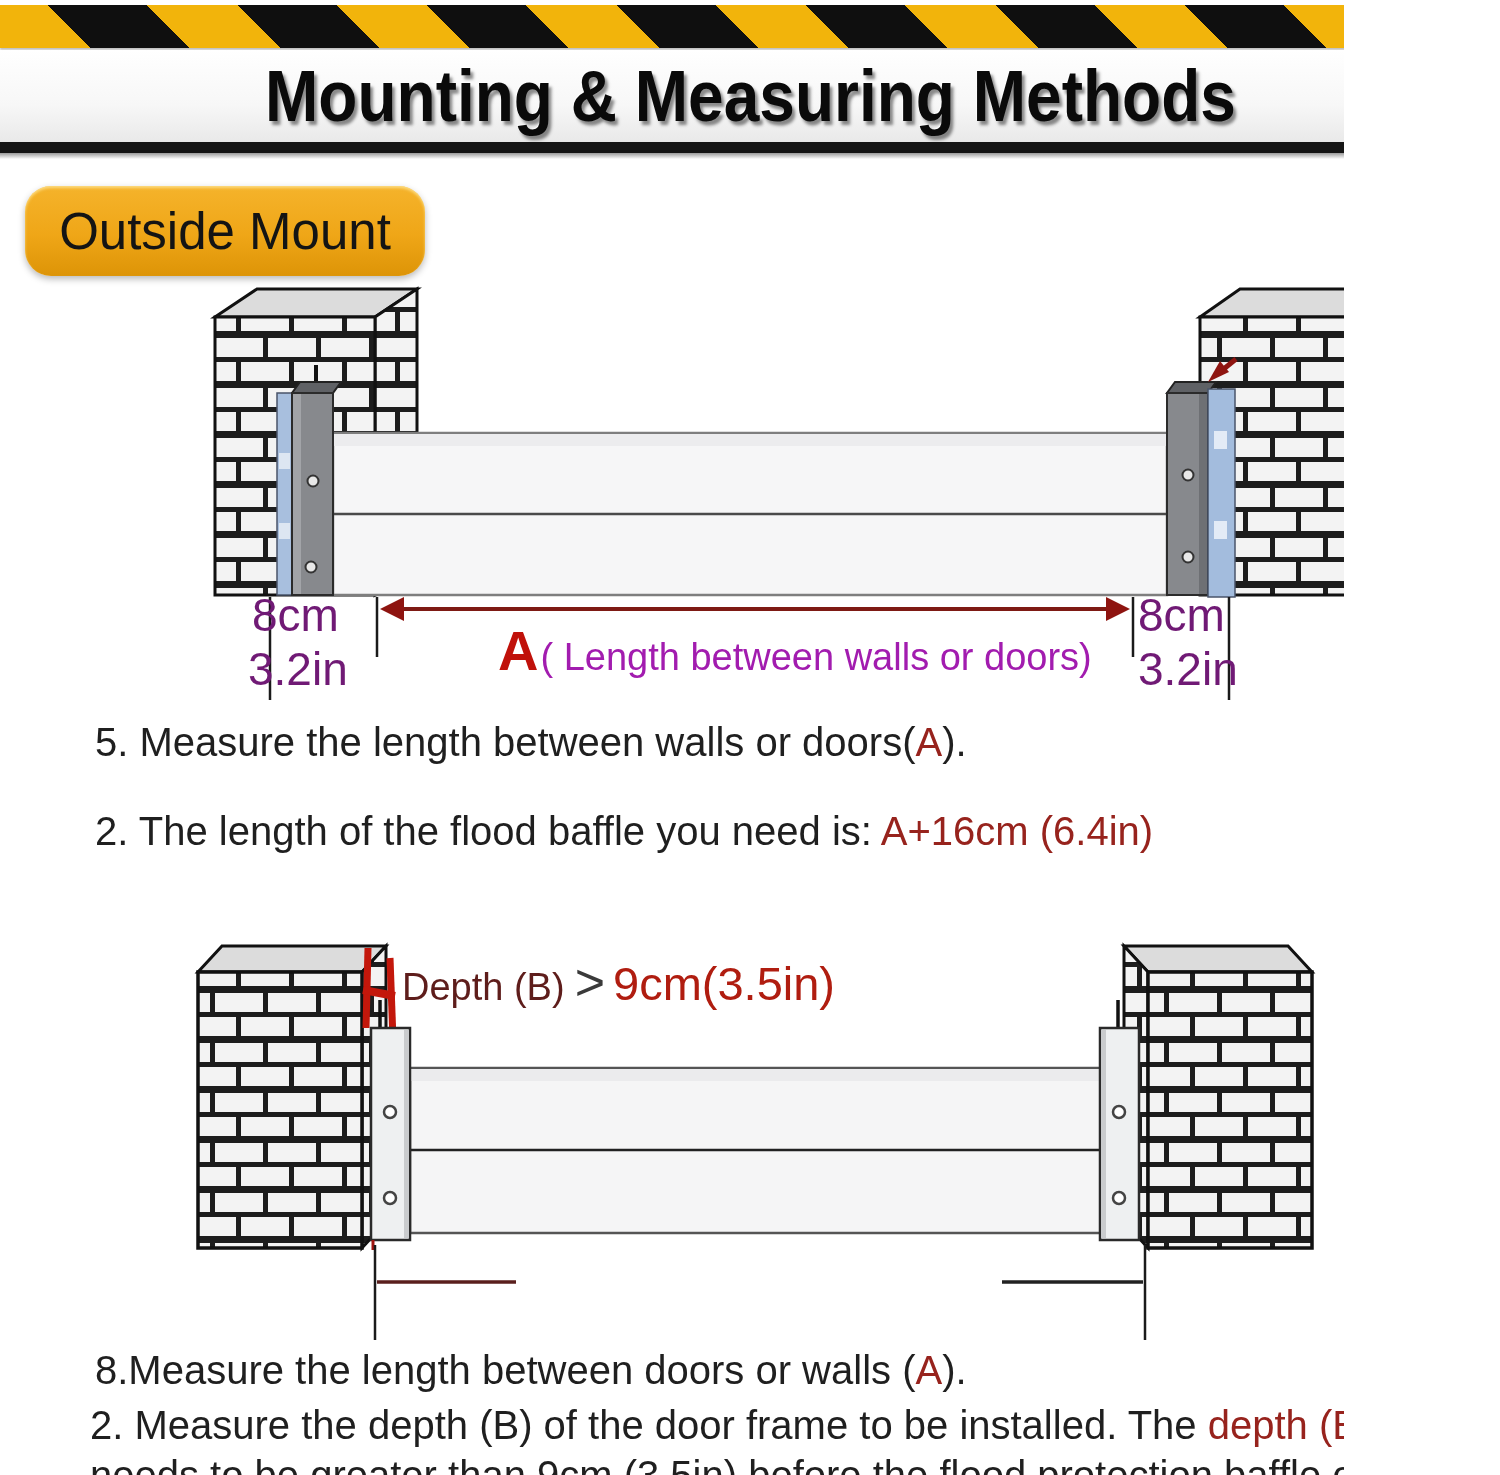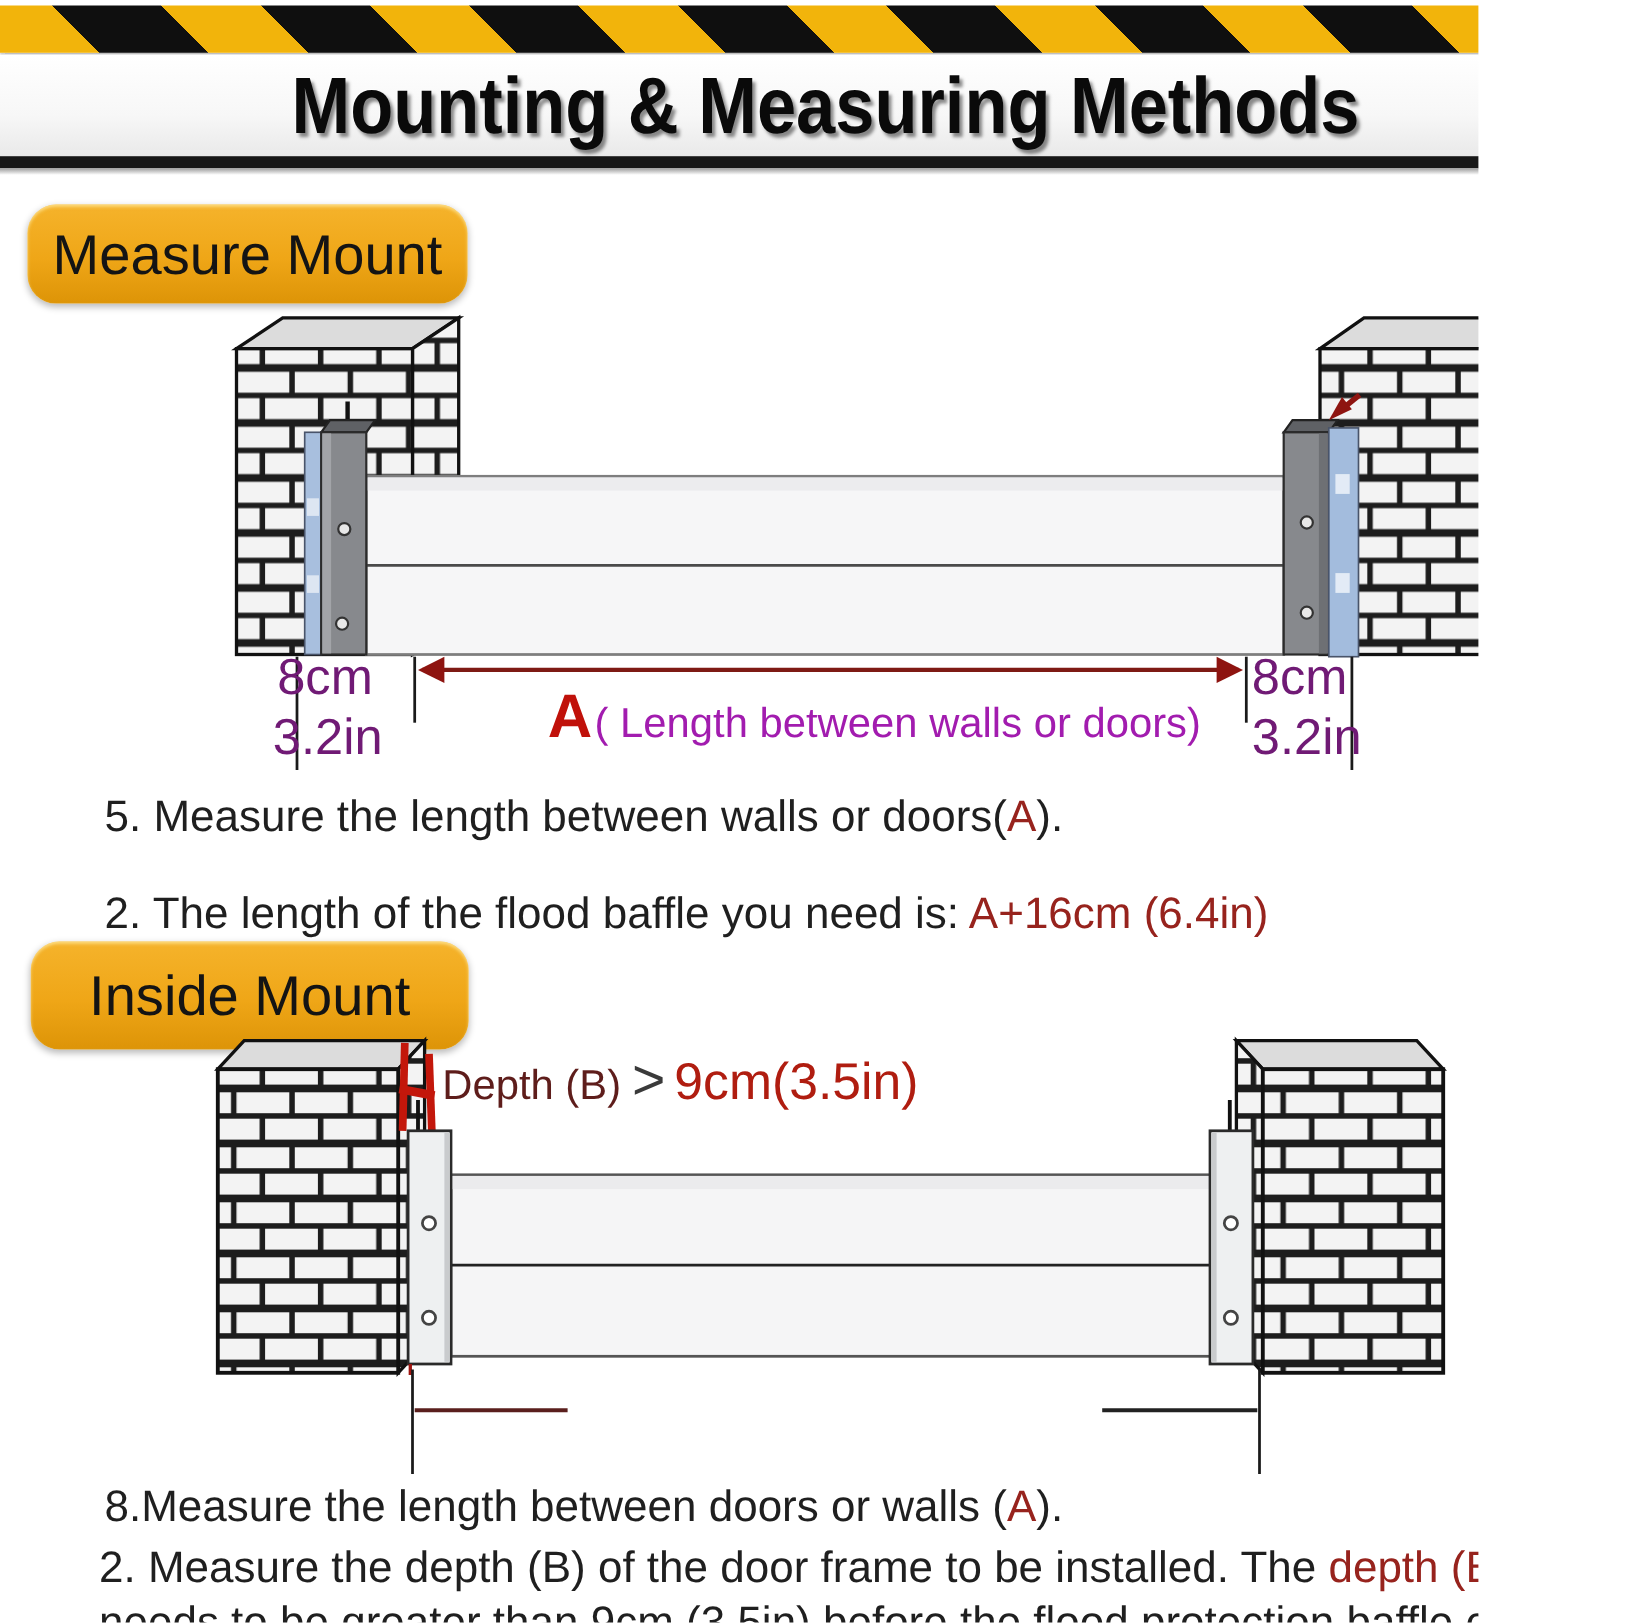--- a/index.html
+++ b/index.html
@@ -65,21 +65,21 @@
 
   <div class="hazard-band">
     <div class="hazard-stripes"></div>
   </div>
   <div class="title-band">
     <div class="page-title">Mounting &amp; Measuring Methods</div>
   </div>
   <div class="dark-bar"></div>
 
   <div class="badge badge-outside">
-    <span>Measure Mount</span>
+    <span>Outside Mount</span>
   </div>
 
   <svg id="svg-outside" class="diagram-svg" viewBox="0 0 1500 430">
     <defs>
       <pattern id="brickA" width="106" height="50" patternUnits="userSpaceOnUse">
         <rect width="106" height="50" fill="#1d1d1d"></rect>
         <rect x="3" y="3" width="48" height="19" fill="#f3f3f3"></rect>
         <rect x="56" y="3" width="48" height="19" fill="#f3f3f3"></rect>
         <rect x="-24" y="27" width="48" height="19" fill="#f3f3f3"></rect>
         <rect x="29" y="27" width="48" height="19" fill="#f3f3f3"></rect>
@@ -150,23 +150,20 @@
     <span class="t-paren-text">( Length between walls or doors)</span>
   </div>
 
   <div class="step" style="left:95px; top:720px;">
     <span>5. Measure the length between walls or doors(</span><span class="hl">A</span><span>).</span>
   </div>
   <div class="step" style="left:95px; top:773px;margin-top:36px;">
     <span>2. The length of the flood baffle you need is: </span><span class="hl">A+16cm (6.4in)</span><span></span>
   </div>
 
-  <div class="badge badge-inside">
-    <span>Inside Mount</span>
-  </div>
 
   <div class="depth-row">
     <span class="depth-label">Depth (B) </span>
     <span class="depth-op">&gt;</span>
     <span class="depth-value">9cm(3.5in)</span>
   </div>
 
   <svg id="svg-inside" class="diagram-svg" viewBox="0 0 1500 420">
     <defs>
       <pattern id="brickB" width="106" height="50" patternUnits="userSpaceOnUse">

